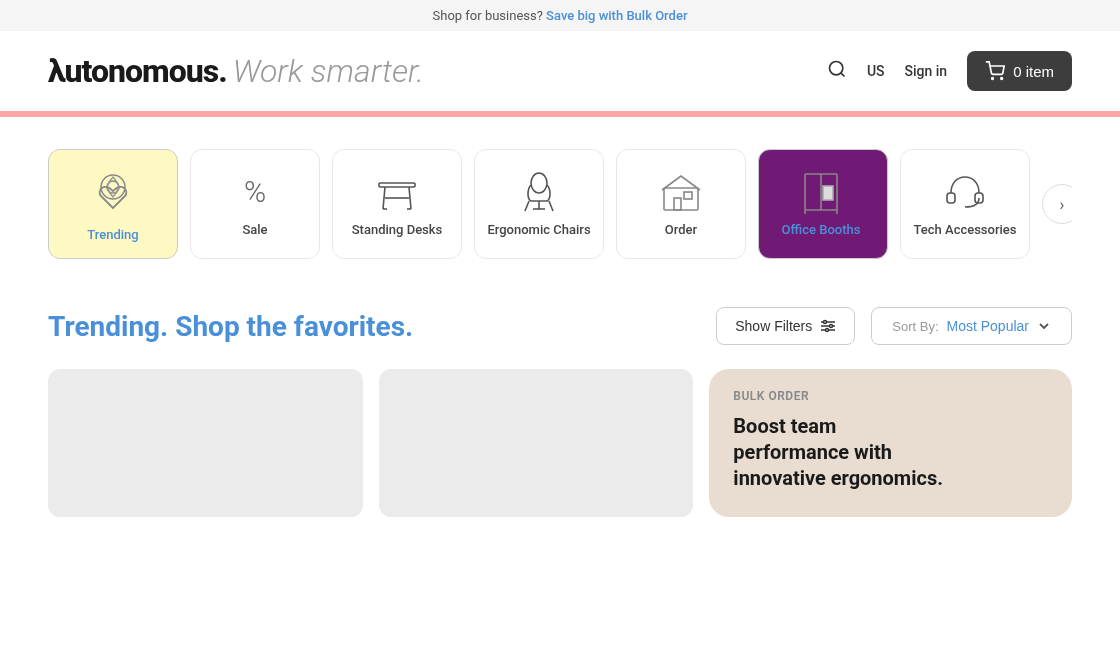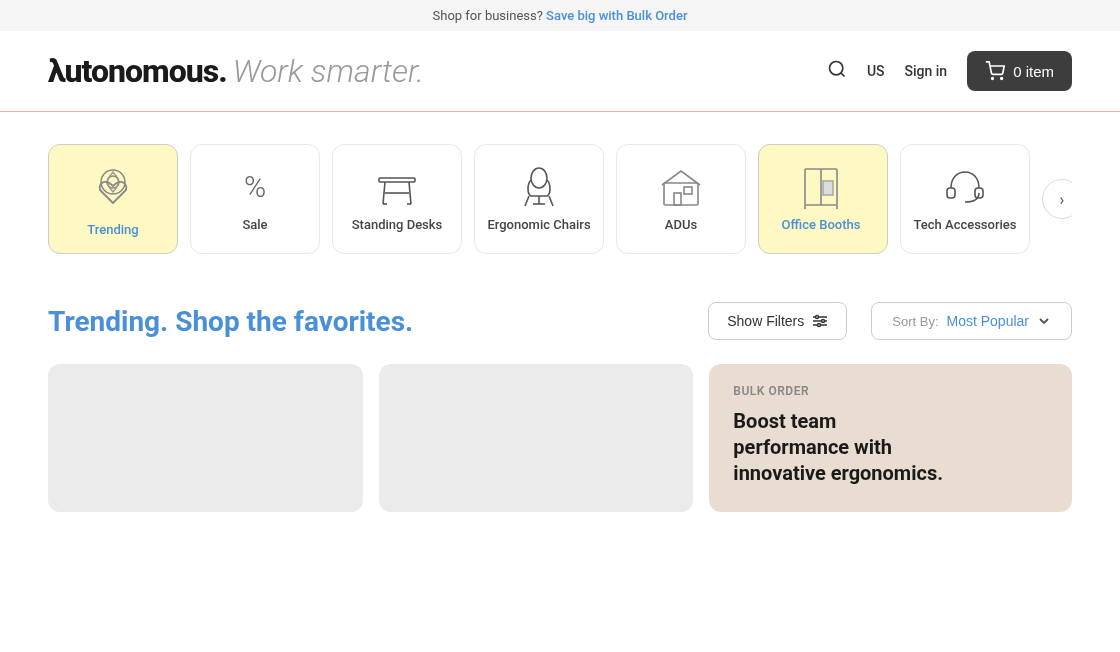--- a/index.html
+++ b/index.html
@@ -18,21 +18,21 @@
       text-decoration: none;
       font-weight: 500;
     }
 
     
     .header {
       display: flex;
       align-items: center;
       justify-content: space-between;
       padding: 20px 48px;
-      border-bottom: 1px solid #fca5a5;
+      border-bottom: 6px solid #fca5a5;
     }
     .logo {
       display: flex;
       align-items: baseline;
       gap: 0;
     }
     .logo-brand {
       font-size: 32px;
       font-weight: 800;
       color: #1a1a1a;
@@ -153,21 +153,21 @@
       font-size: 28px;
       font-weight: 700;
       color: #1a1a1a;
     }
     .trending-title span {
       color: #4a90d9;
       font-weight: 700;
     }
     .trending-controls {
       display: flex;
-      gap: 24px;
+      gap: 16px;
       align-items: center;
     }
     .filter-btn {
       display: flex;
       align-items: center;
       gap: 8px;
       border: 1px solid #ccc;
       background: #fff;
       border-radius: 8px;
       padding: 10px 18px;
@@ -211,21 +211,21 @@
       min-height: 148px;
       cursor: pointer;
     }
     .product-card-img {
       width: 100%;
       height: 148px;
       background: #e8e8e8;
     }
     .bulk-order-card {
       flex: 1;
-      border-radius: 12px;
+      border-radius: 20px;
       overflow: hidden;
       background: #e8ddd0;
       min-height: 148px;
       padding: 20px 24px;
       cursor: pointer;
       position: relative;
     }
     .bulk-label {
       font-size: 12px;
       font-weight: 600;
@@ -338,24 +338,24 @@
 
     <div class="category-item">
       <div class="cat-icon">
         <svg width="42" height="40" viewBox="0 0 42 40" fill="none" stroke="#888" stroke-width="1.6">
           <rect x="4" y="16" width="34" height="22" rx="1"></rect>
           <path d="M2 18 L21 4 L40 18"></path>
           <rect x="14" y="26" width="7" height="12"></rect>
           <rect x="24" y="20" width="8" height="7"></rect>
         </svg>
       </div>
-      <span class="cat-label">ADUs</span>
-    </div>
-
-    <div class="category-item active" style="background:#fef9c3; border-color:#ccc;padding-left:8px;">
+      <span class="cat-label">Order</span>
+    </div>
+
+    <div class="category-item active" style="background:#701a75; border-color:#ccc;padding-left:8px;">
       <div class="cat-icon">
         <svg width="40" height="44" viewBox="0 0 40 44" fill="none" stroke="#888" stroke-width="1.6">
           <rect x="4" y="4" width="32" height="36" rx="1"></rect>
           <line x1="20" y1="4" x2="20" y2="40"></line>
           <rect x="22" y="16" width="10" height="14" fill="#ddd" stroke="#aaa"></rect>
           <line x1="4" y1="40" x2="4" y2="44"></line>
           <line x1="36" y1="40" x2="36" y2="44"></line>
         </svg>
       </div>
       <span class="cat-label blue">Office Booths</span>

